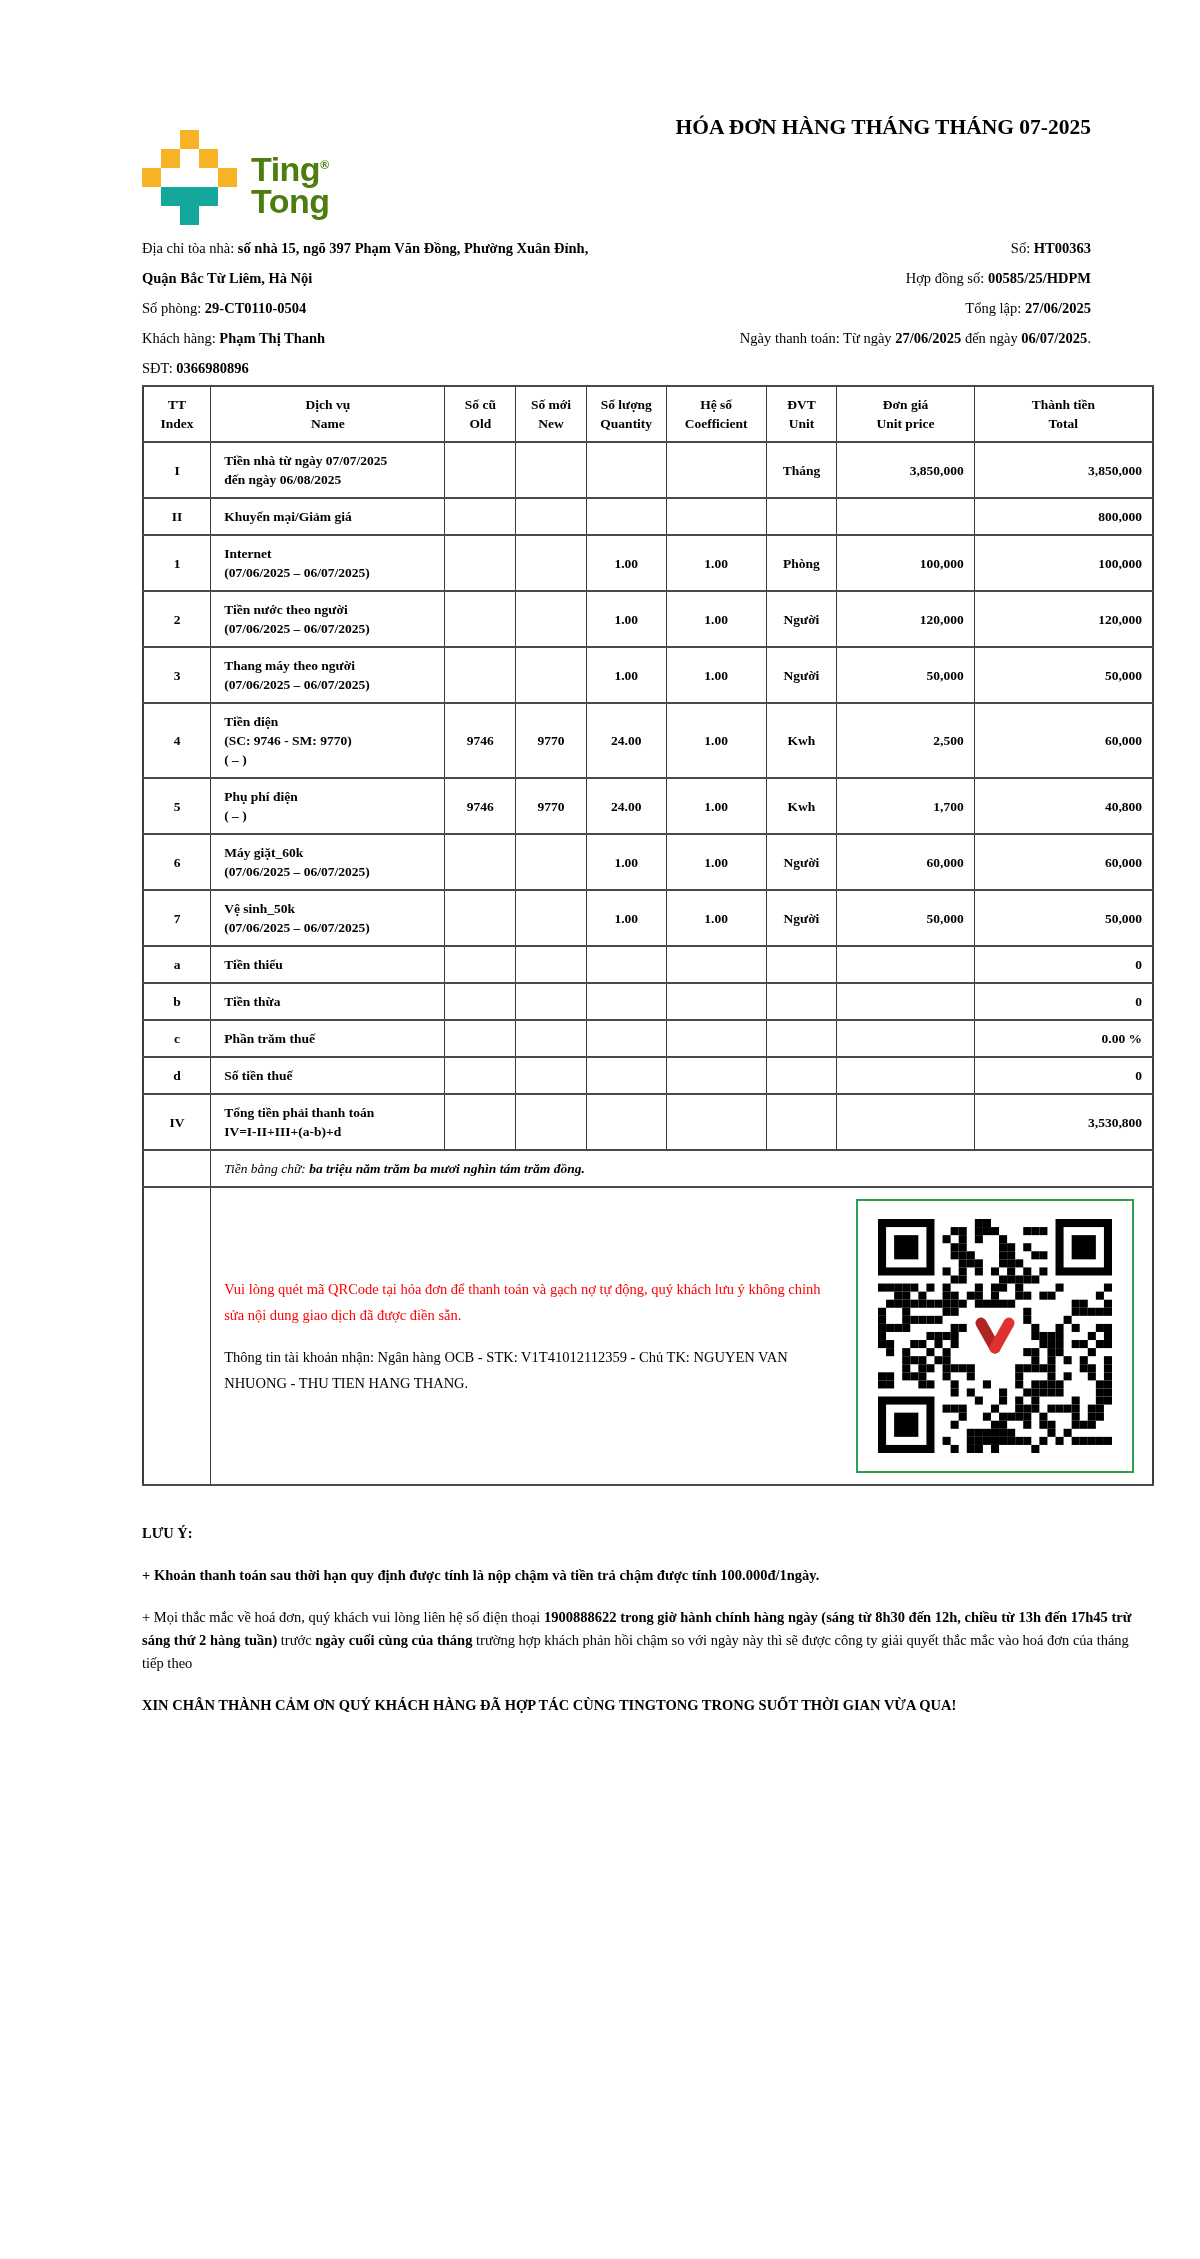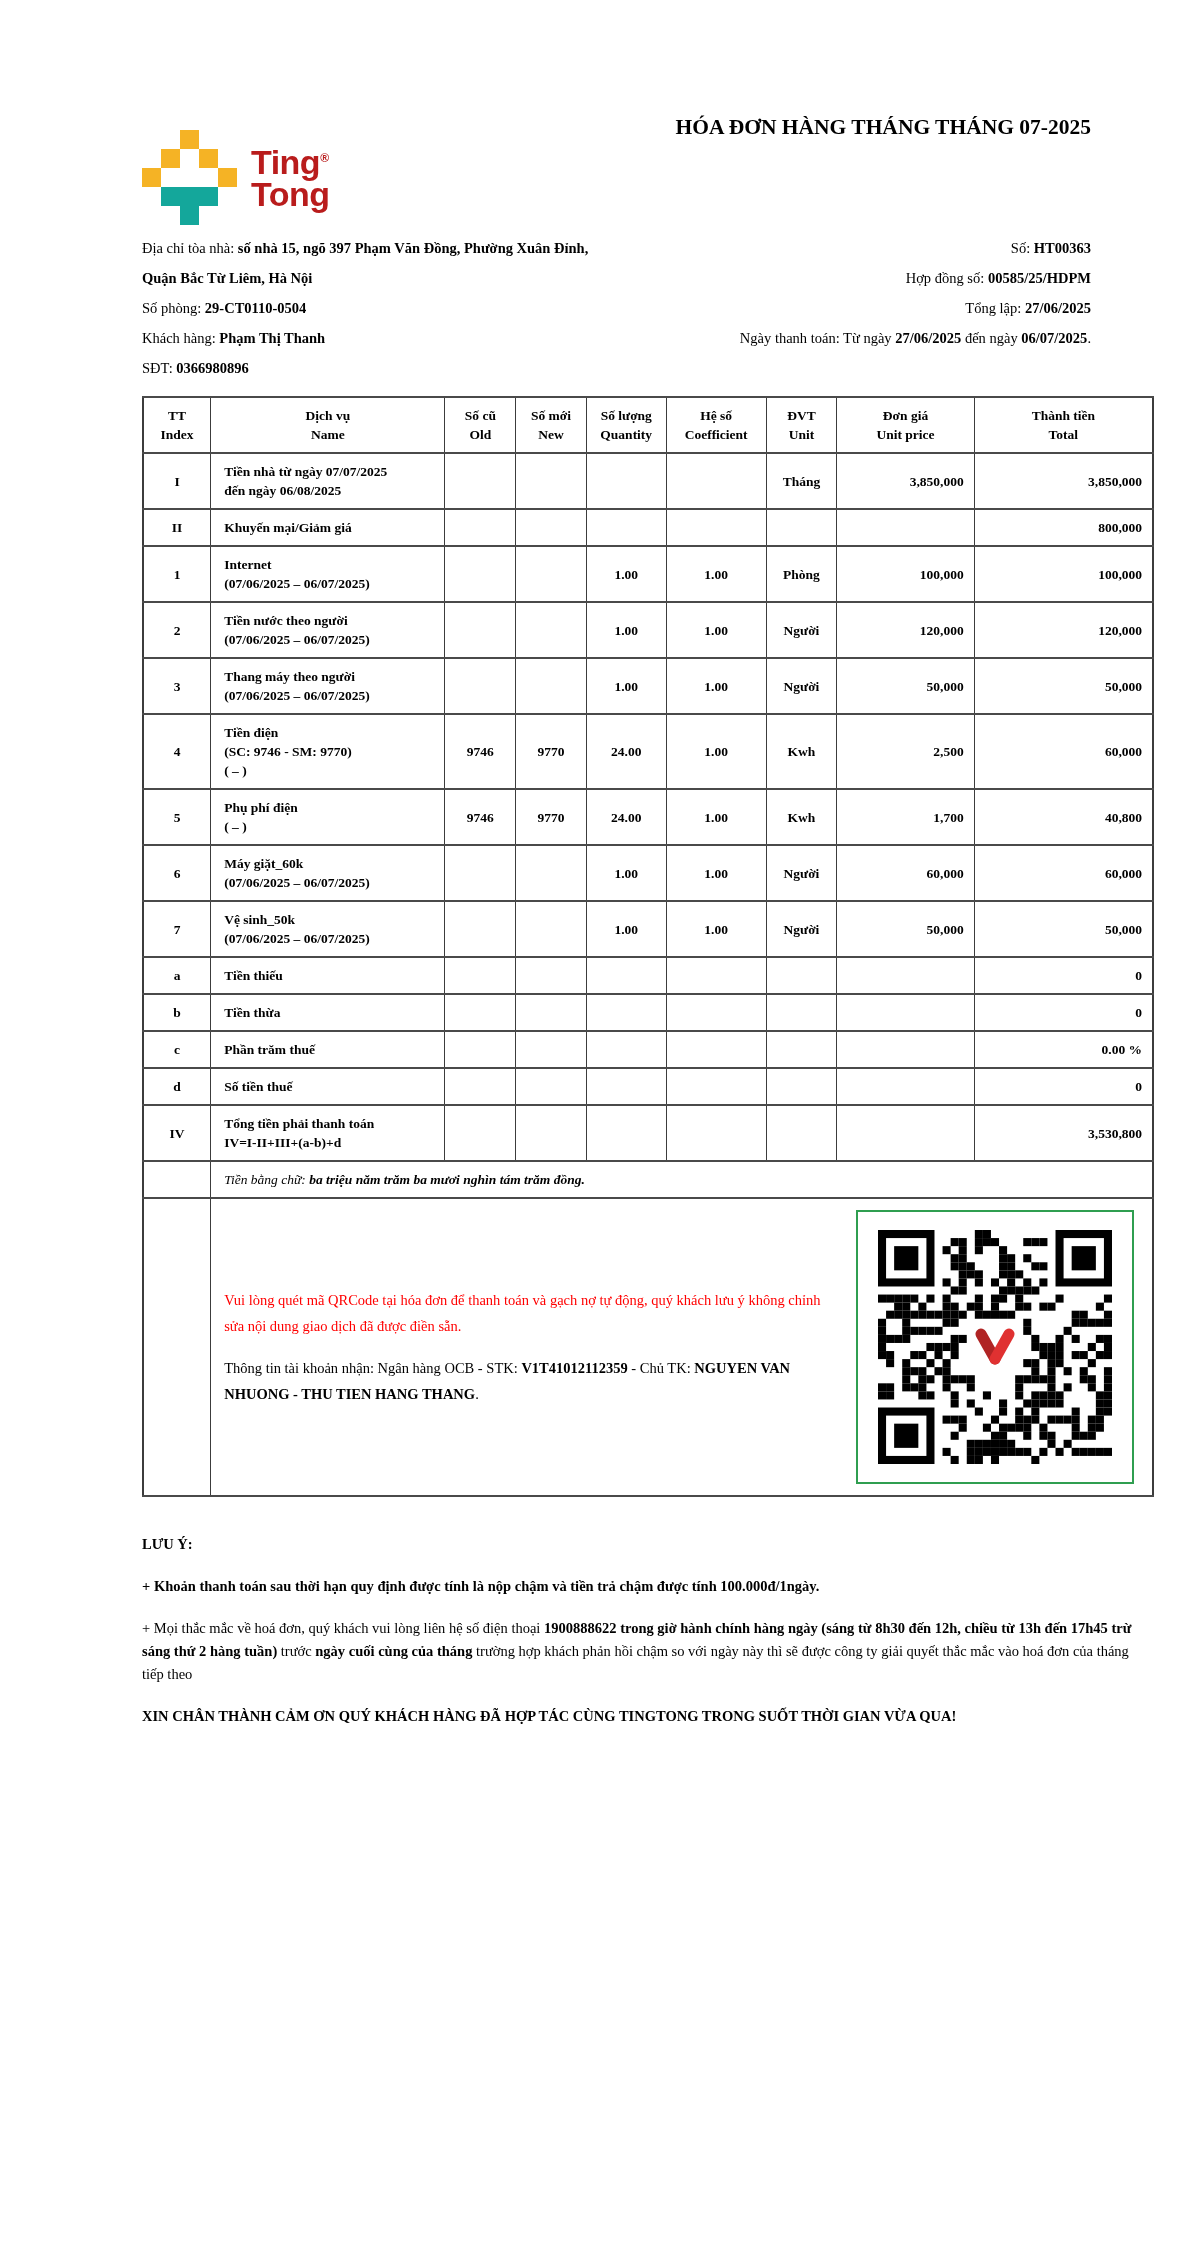--- a/index.html
+++ b/index.html
@@ -11,35 +11,35 @@
   .header{display:flex;justify-content:space-between;align-items:flex-start;
           padding:112px 63px 0 0;}
   .logo{display:flex;align-items:flex-start;gap:14px;margin-top:18px;}
   .logo-icon{display:grid;grid-template-columns:repeat(5,19px);grid-template-rows:repeat(5,19px);}
   .logo-icon span{display:block;}
   .sq-y{background:#F5B325;}
   .sq-t{background:#14A79B;}
   .p11{grid-column:3;grid-row:1;} .p21{grid-column:2;grid-row:2;} .p22{grid-column:4;grid-row:2;}
   .p31{grid-column:1;grid-row:3;} .p32{grid-column:5;grid-row:3;}
   .bar{grid-column:2 / span 3;grid-row:4;} .stem{grid-column:3;grid-row:5;}
-  .logo-text{font-family:"Liberation Sans",sans-serif;font-weight:700;color:#b91c1c;
-             font-size:34px;line-height:32px;letter-spacing:-.5px;margin-top:12px;}
+  .logo-text{font-family:"Liberation Sans",sans-serif;font-weight:700;color:#4d7c0f;
+             font-size:34px;line-height:32px;letter-spacing:-.5px;margin-top:19px;}
   .logo-text .reg{font-size:12px;vertical-align:super;}
   .title{margin:2px 0 0 auto;width:432px;font-size:21.5px;line-height:27px;
          font-weight:700;text-align:right;}
 
   
   .info{display:flex;justify-content:space-between;margin-top:8px;padding-right:63px;gap:36px;}
   .info p{margin:0;font-size:14.5px;line-height:30px;}
   .info b{font-weight:700;}
   .info-left{width:470px;}
   .info-right{flex:1;text-align:right;}
 
   
-  table{border-collapse:collapse;width:100%;margin-top:13px;table-layout:fixed;}
+  table{border-collapse:collapse;width:100%;margin-top:2px;table-layout:fixed;}
   th,td{border-left:1px solid #3c3c3c;border-right:1px solid #3c3c3c;
         border-top:2px solid #4a4a4a;border-bottom:2px solid #4a4a4a;
         font-size:13.5px;font-weight:700;padding:8px 4px;vertical-align:middle;}
   table{border:2px solid #3c3c3c;}
   th{text-align:center;line-height:19px;padding:8px 2px;}
   td{line-height:19px;}
   .c-idx{text-align:center;}
   .c-name{text-align:left;padding-left:13px;padding-right:8px;}
   .c-num{text-align:center;}
   .c-money{text-align:right;padding-right:10px;}
@@ -51,21 +51,21 @@
   .words-cell b{font-weight:700;}
 
   
   .qr-cell{padding:0;}
   .qr-flex{display:flex;align-items:center;justify-content:space-between;
            padding:10px 18px 10px 13px;min-height:276px;}
   .pay-text{width:600px;font-weight:400;}
   .pay-text p{margin:0 0 16px 0;font-size:14.5px;line-height:26px;}
   .pay-text p:last-child{margin-bottom:0;}
   .red-note{color:#FF0000;}
-  .acct b{font-weight:700;}
+  .acct b{font-weight:400;}
   .qr-box{position:relative;flex-shrink:0;width:274px;height:270px;
           border:2px solid #2F9E50;background:#fff;
           display:flex;align-items:center;justify-content:center;}
   .qr-box svg.qr{width:234px;height:234px;display:block;}
   .qr-logo{position:absolute;left:50%;top:50%;transform:translate(-50%,-50%);
            width:56px;height:52px;background:#fff;display:flex;align-items:center;justify-content:center;}
 
   
   .notes{margin-top:36px;padding-right:0;}
   .notes p{margin:0 0 19px 0;font-size:14.5px;line-height:23px;}

